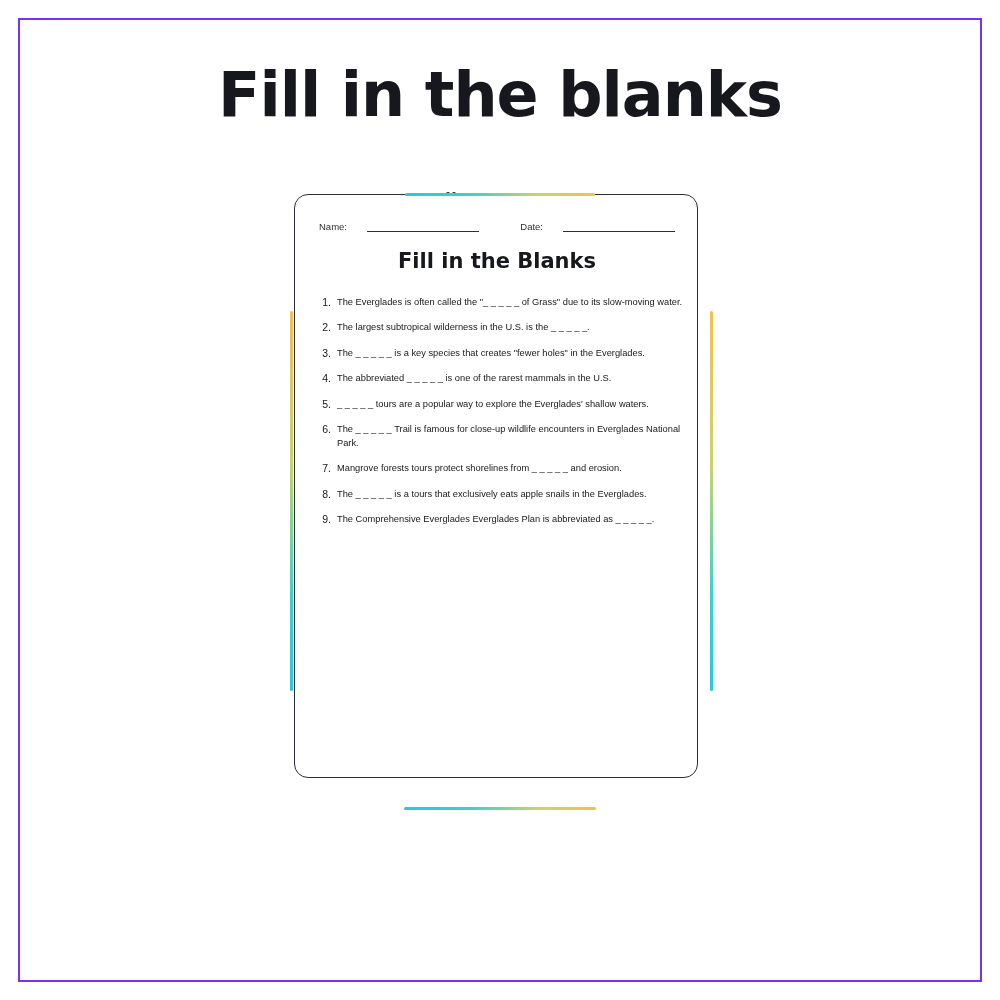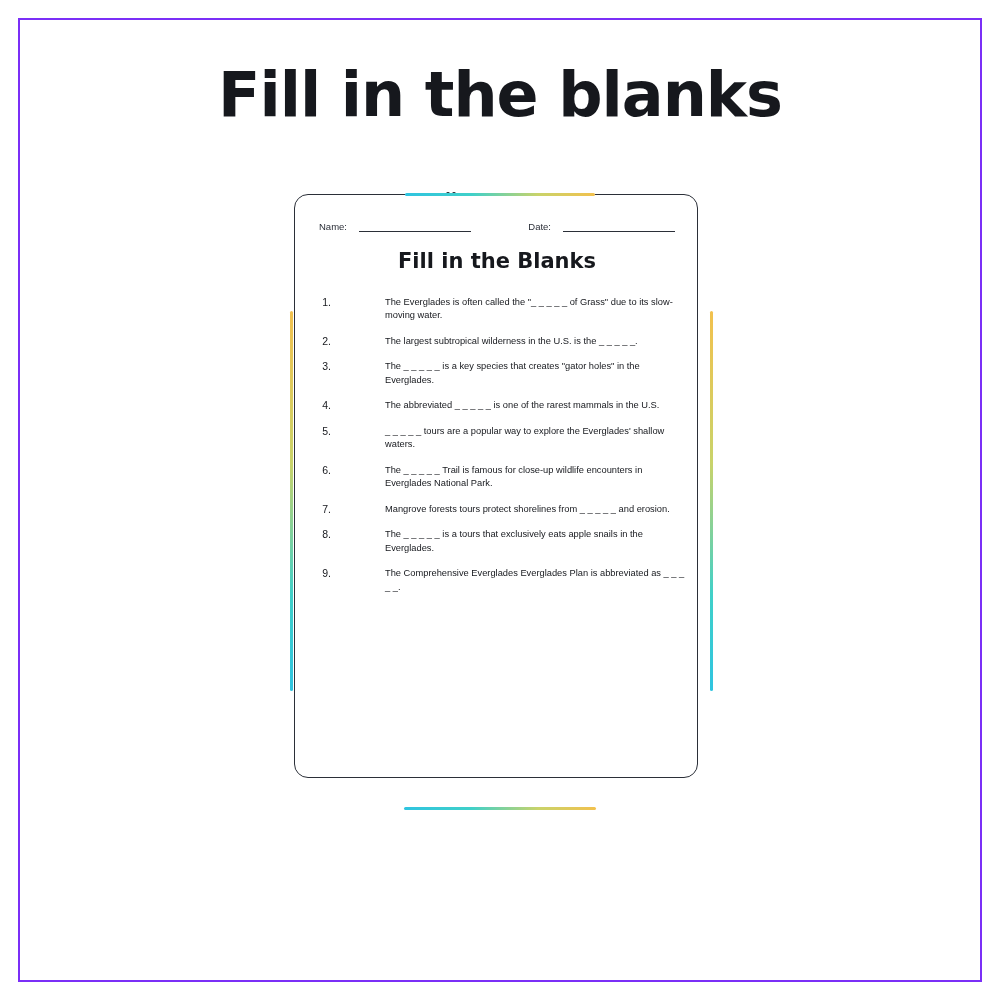--- a/index.html
+++ b/index.html
@@ -119,21 +119,21 @@
     top: 26px;
     width: 356px;
     display: flex;
     justify-content: space-between;
     font-size: 9.5px;
     color: #2b2f38;
   }
   .meta-item {
     display: flex;
     align-items: flex-end;
-    gap: 12px;
+    gap: 20px;
   }
   .meta-label {
     font-size: 9.5px;
     color: #2b2f38;
     white-space: nowrap;
   }
   .meta-line {
     display: inline-block;
     width: 112px;
     border-bottom: 1px solid #2b2f38;
@@ -171,21 +171,20 @@
     font-size: 10.5px;
     color: #16181d;
     line-height: 1.35;
   }
   .q-text {
     flex: 1 1 auto;
     font-size: 9.3px;
     line-height: 1.45;
     color: #16181d;
     padding-top: 1px;
-    margin-left: 48px;
   }
 </style>
 </head>
 <body>
 
 <div id="page">
 
   <div class="outer-frame"></div>
 
   <div class="page-title">Fill in the blanks</div>
@@ -222,21 +221,21 @@
         <div class="q-text">The Everglades is often called the "_ _ _ _ _ of Grass" due to its slow-moving water.</div>
       </div>
 
       <div class="q-item">
         <div class="q-num">2.</div>
         <div class="q-text">The largest subtropical wilderness in the U.S. is the _ _ _ _ _.</div>
       </div>
 
       <div class="q-item">
         <div class="q-num">3.</div>
-        <div class="q-text">The _ _ _ _ _ is a key species that creates "gator holes" in the Everglades.</div>
+        <div class="q-text">The _ _ _ _ _ is a key species that creates "fewer holes" in the Everglades.</div>
       </div>
 
       <div class="q-item">
         <div class="q-num">4.</div>
         <div class="q-text">The abbreviated _ _ _ _ _ is one of the rarest mammals in the U.S.</div>
       </div>
 
       <div class="q-item">
         <div class="q-num">5.</div>
         <div class="q-text">_ _ _ _ _ tours are a popular way to explore the Everglades' shallow waters.</div>

